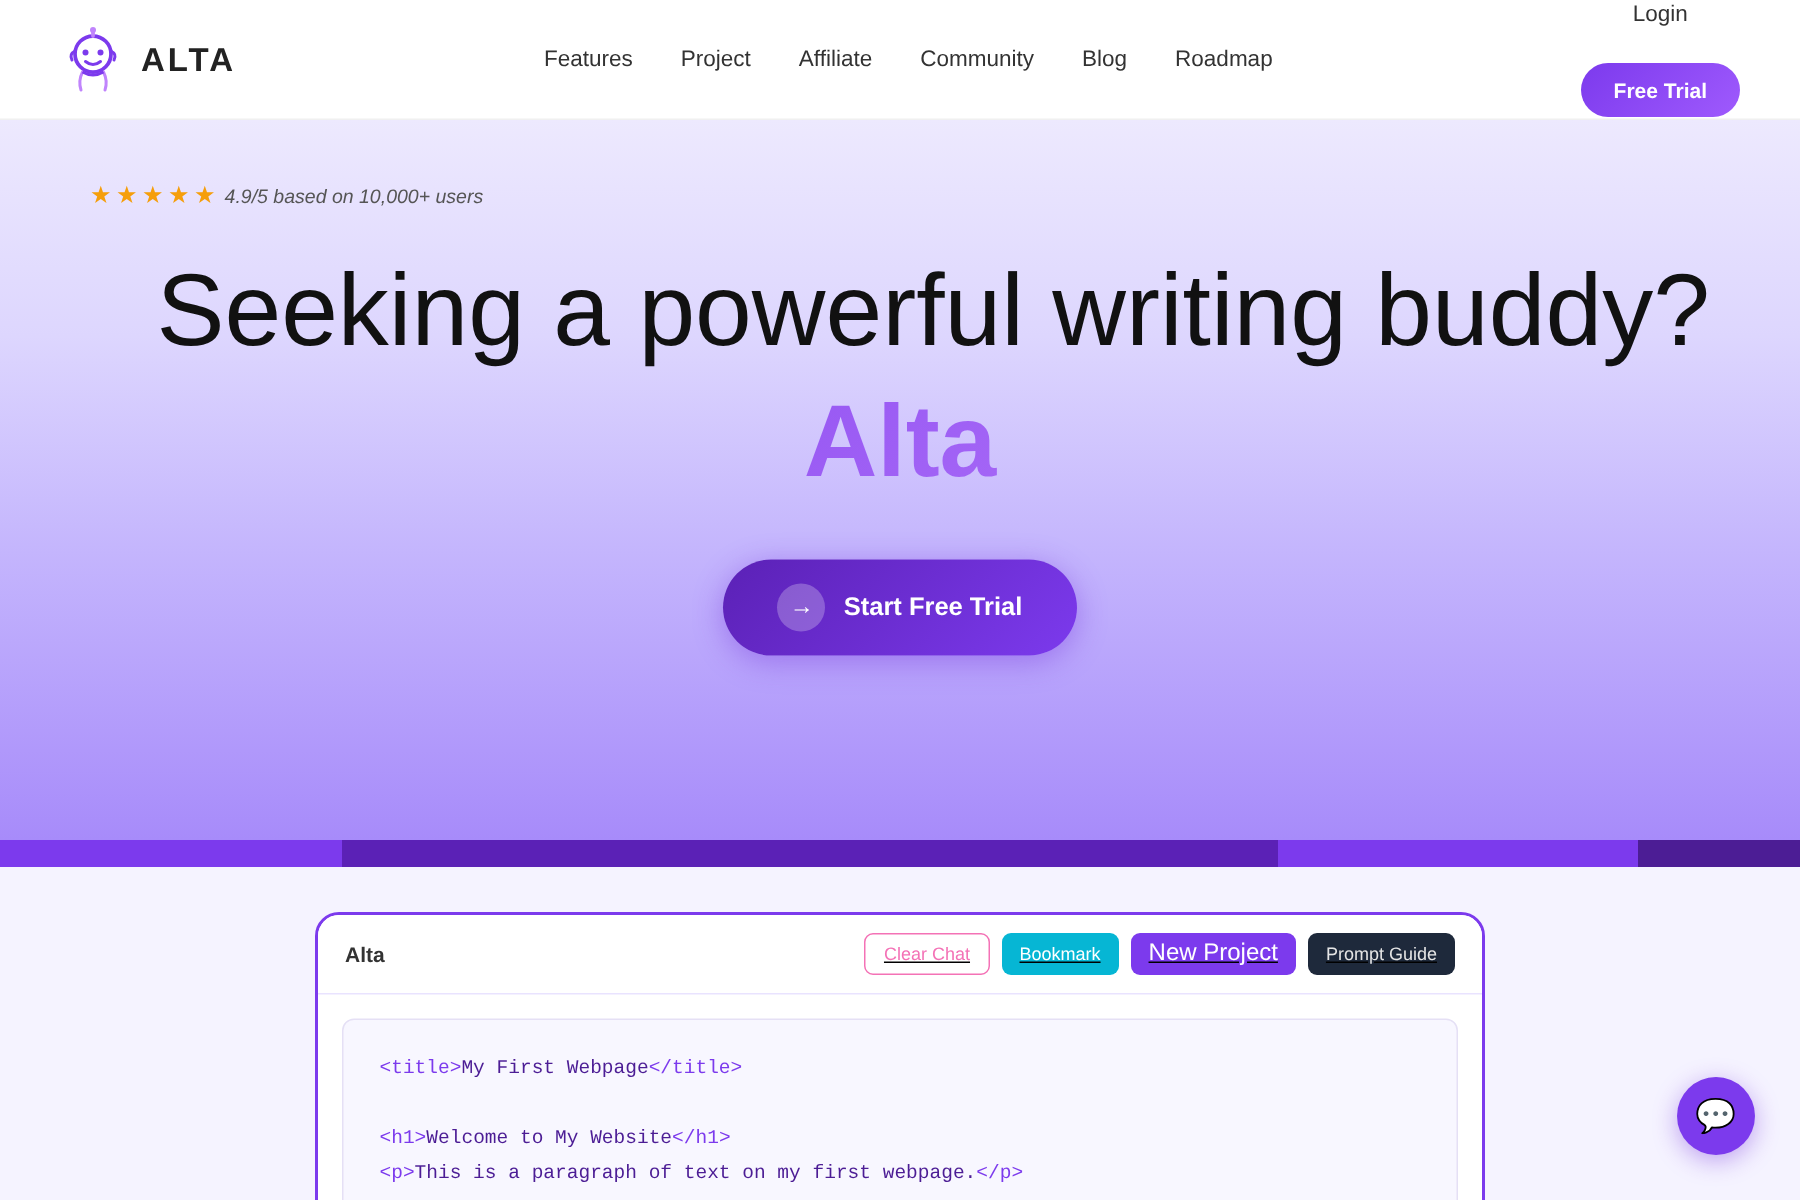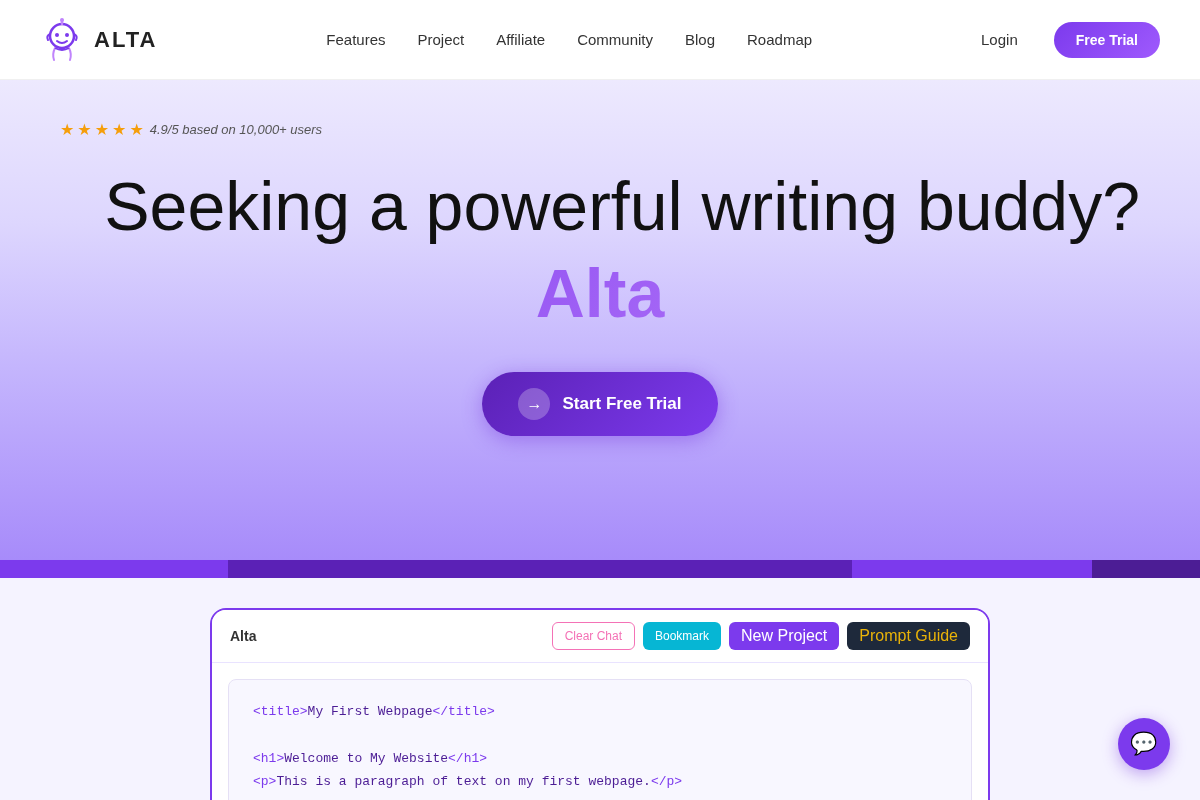--- a/index.html
+++ b/index.html
@@ -8,21 +8,21 @@
     
     .navbar {
       display: flex; align-items: center; justify-content: space-between;
       padding: 0 40px; height: 80px; background: #fff;
       border-bottom: 1px solid #f0f0f0;
     }
     .nav-logo { display: flex; align-items: center; gap: 10px; text-decoration: none; }
     .nav-logo-text { font-size: 22px; font-weight: 700; color: #222; letter-spacing: 2px; }
     .nav-links { display: flex; gap: 32px; align-items: center; }
     .nav-link { font-size: 15px; color: #333; text-decoration: none; font-weight: 500; cursor: pointer; }
-    .nav-right { display: flex; align-items: center; gap: 36px; }
+    .nav-right { display: flex; align-items: center; gap: 24px; flex-direction: column; }
     .nav-login { font-size: 15px; color: #333; font-weight: 500; cursor: pointer; }
     .nav-free-trial {
       background: linear-gradient(135deg, #7c3aed, #9f5afd);
       color: #fff; border: none; padding: 10px 22px;
       border-radius: 24px; font-size: 14px; font-weight: 600; cursor: pointer;
     }
 
     
     .hero {
       background: linear-gradient(180deg, #ede9fe 0%, #ddd6fe 30%, #c4b5fd 60%, #a78bfa 100%);
@@ -76,25 +76,25 @@
       min-height: 220px;
       overflow: hidden;
     }
     .app-titlebar {
       display: flex; align-items: center; justify-content: space-between;
       padding: 12px 18px;
       border-bottom: 1px solid #e9e3ff;
       background: #fff;
     }
     .app-title-label { font-size: 14px; font-weight: 600; color: #333; }
-    .app-toolbar { display: flex; gap: 8px; }
+    .app-toolbar { display: flex; gap: 8px; text-decoration: underline; }
     .btn-clear { background: #fff; border: 1px solid #f472b6; color: #f472b6; padding: 5px 12px; border-radius: 6px; font-size: 12px; cursor: pointer; }
     .btn-bookmark { background: #06b6d4; border: none; color: #fff; padding: 0 12px; border-radius: 6px; font-size: 12px; cursor: pointer; }
     .btn-newproject { background: #7c3aed; border: none; color: #fff; padding: 5px 12px; border-radius: 6px; font-size: 16px; cursor: pointer; }
-    .btn-promptguide { background: #1e293b; border: none; color: #eab308; padding: 5px 12px; border-radius: 6px; font-size: 16px; cursor: pointer; }
+    .btn-promptguide { background: #1e293b; border: none; color: #e5e5e5; padding: 5px 12px; border-radius: 6px; font-size: 12px; cursor: pointer; }
     .app-code-area {
       background: #f8f7ff;
       margin: 16px 16px;
       border-radius: 8px;
       padding: 20px 24px;
       font-family: 'Courier New', monospace;
       font-size: 13px;
       color: #444;
       line-height: 1.8;
       min-height: 140px;

